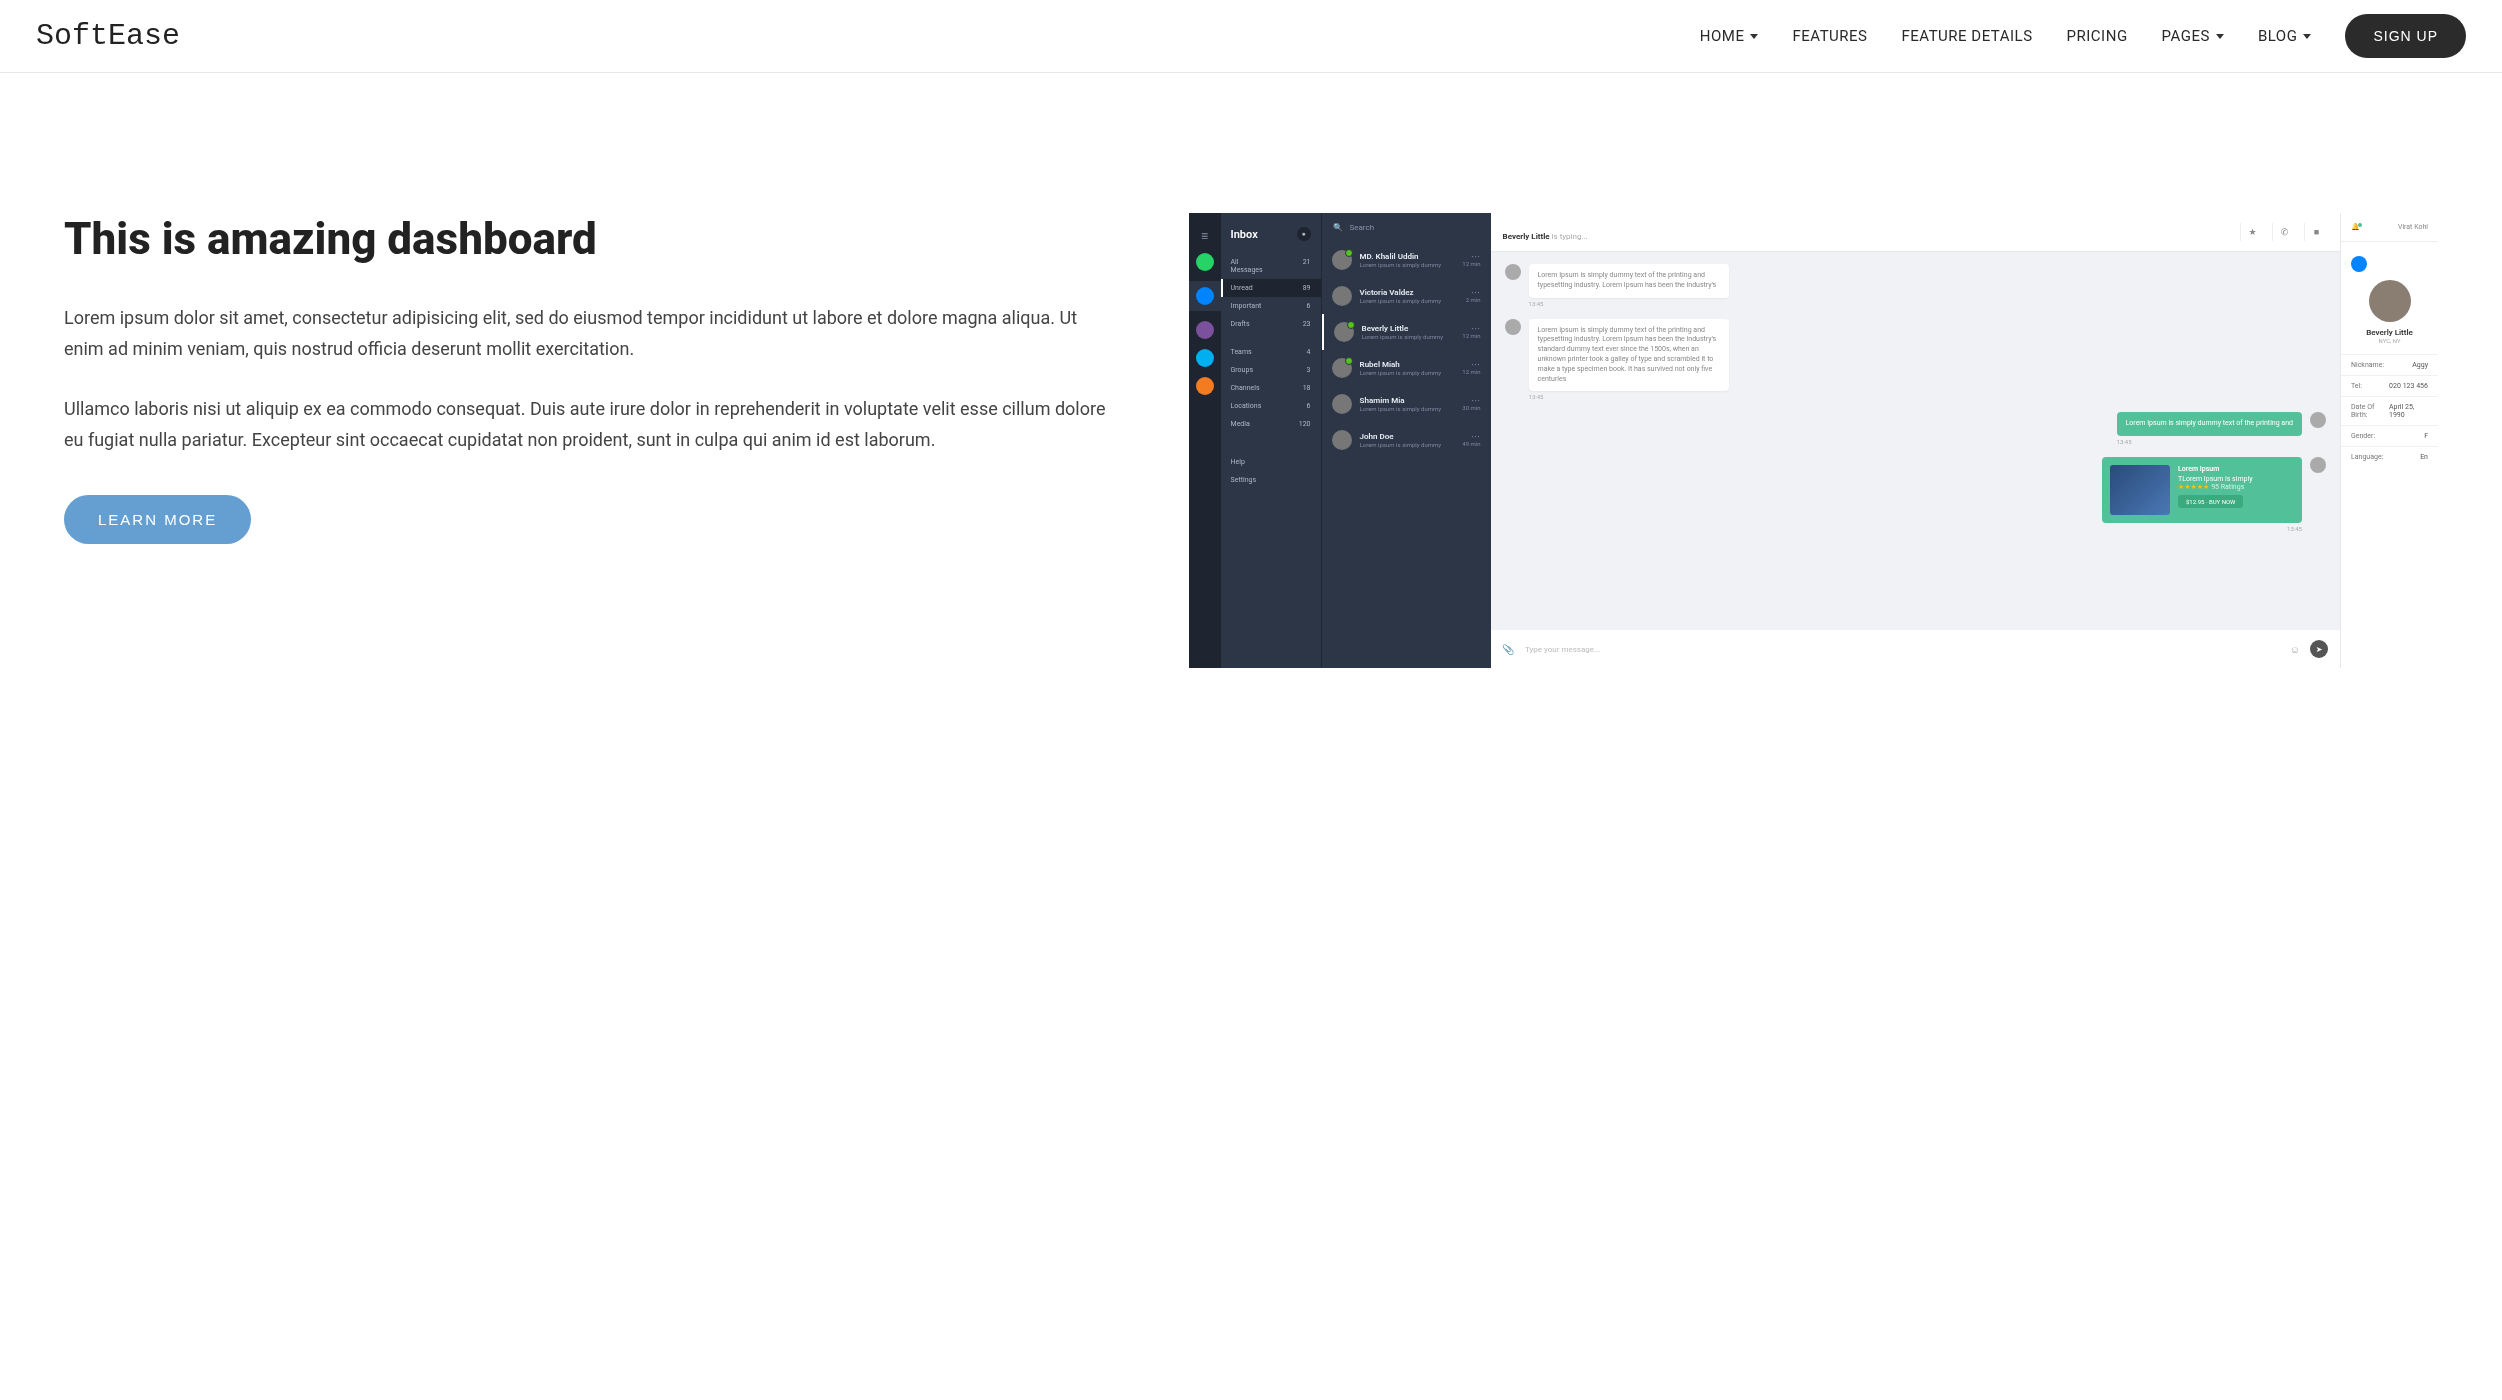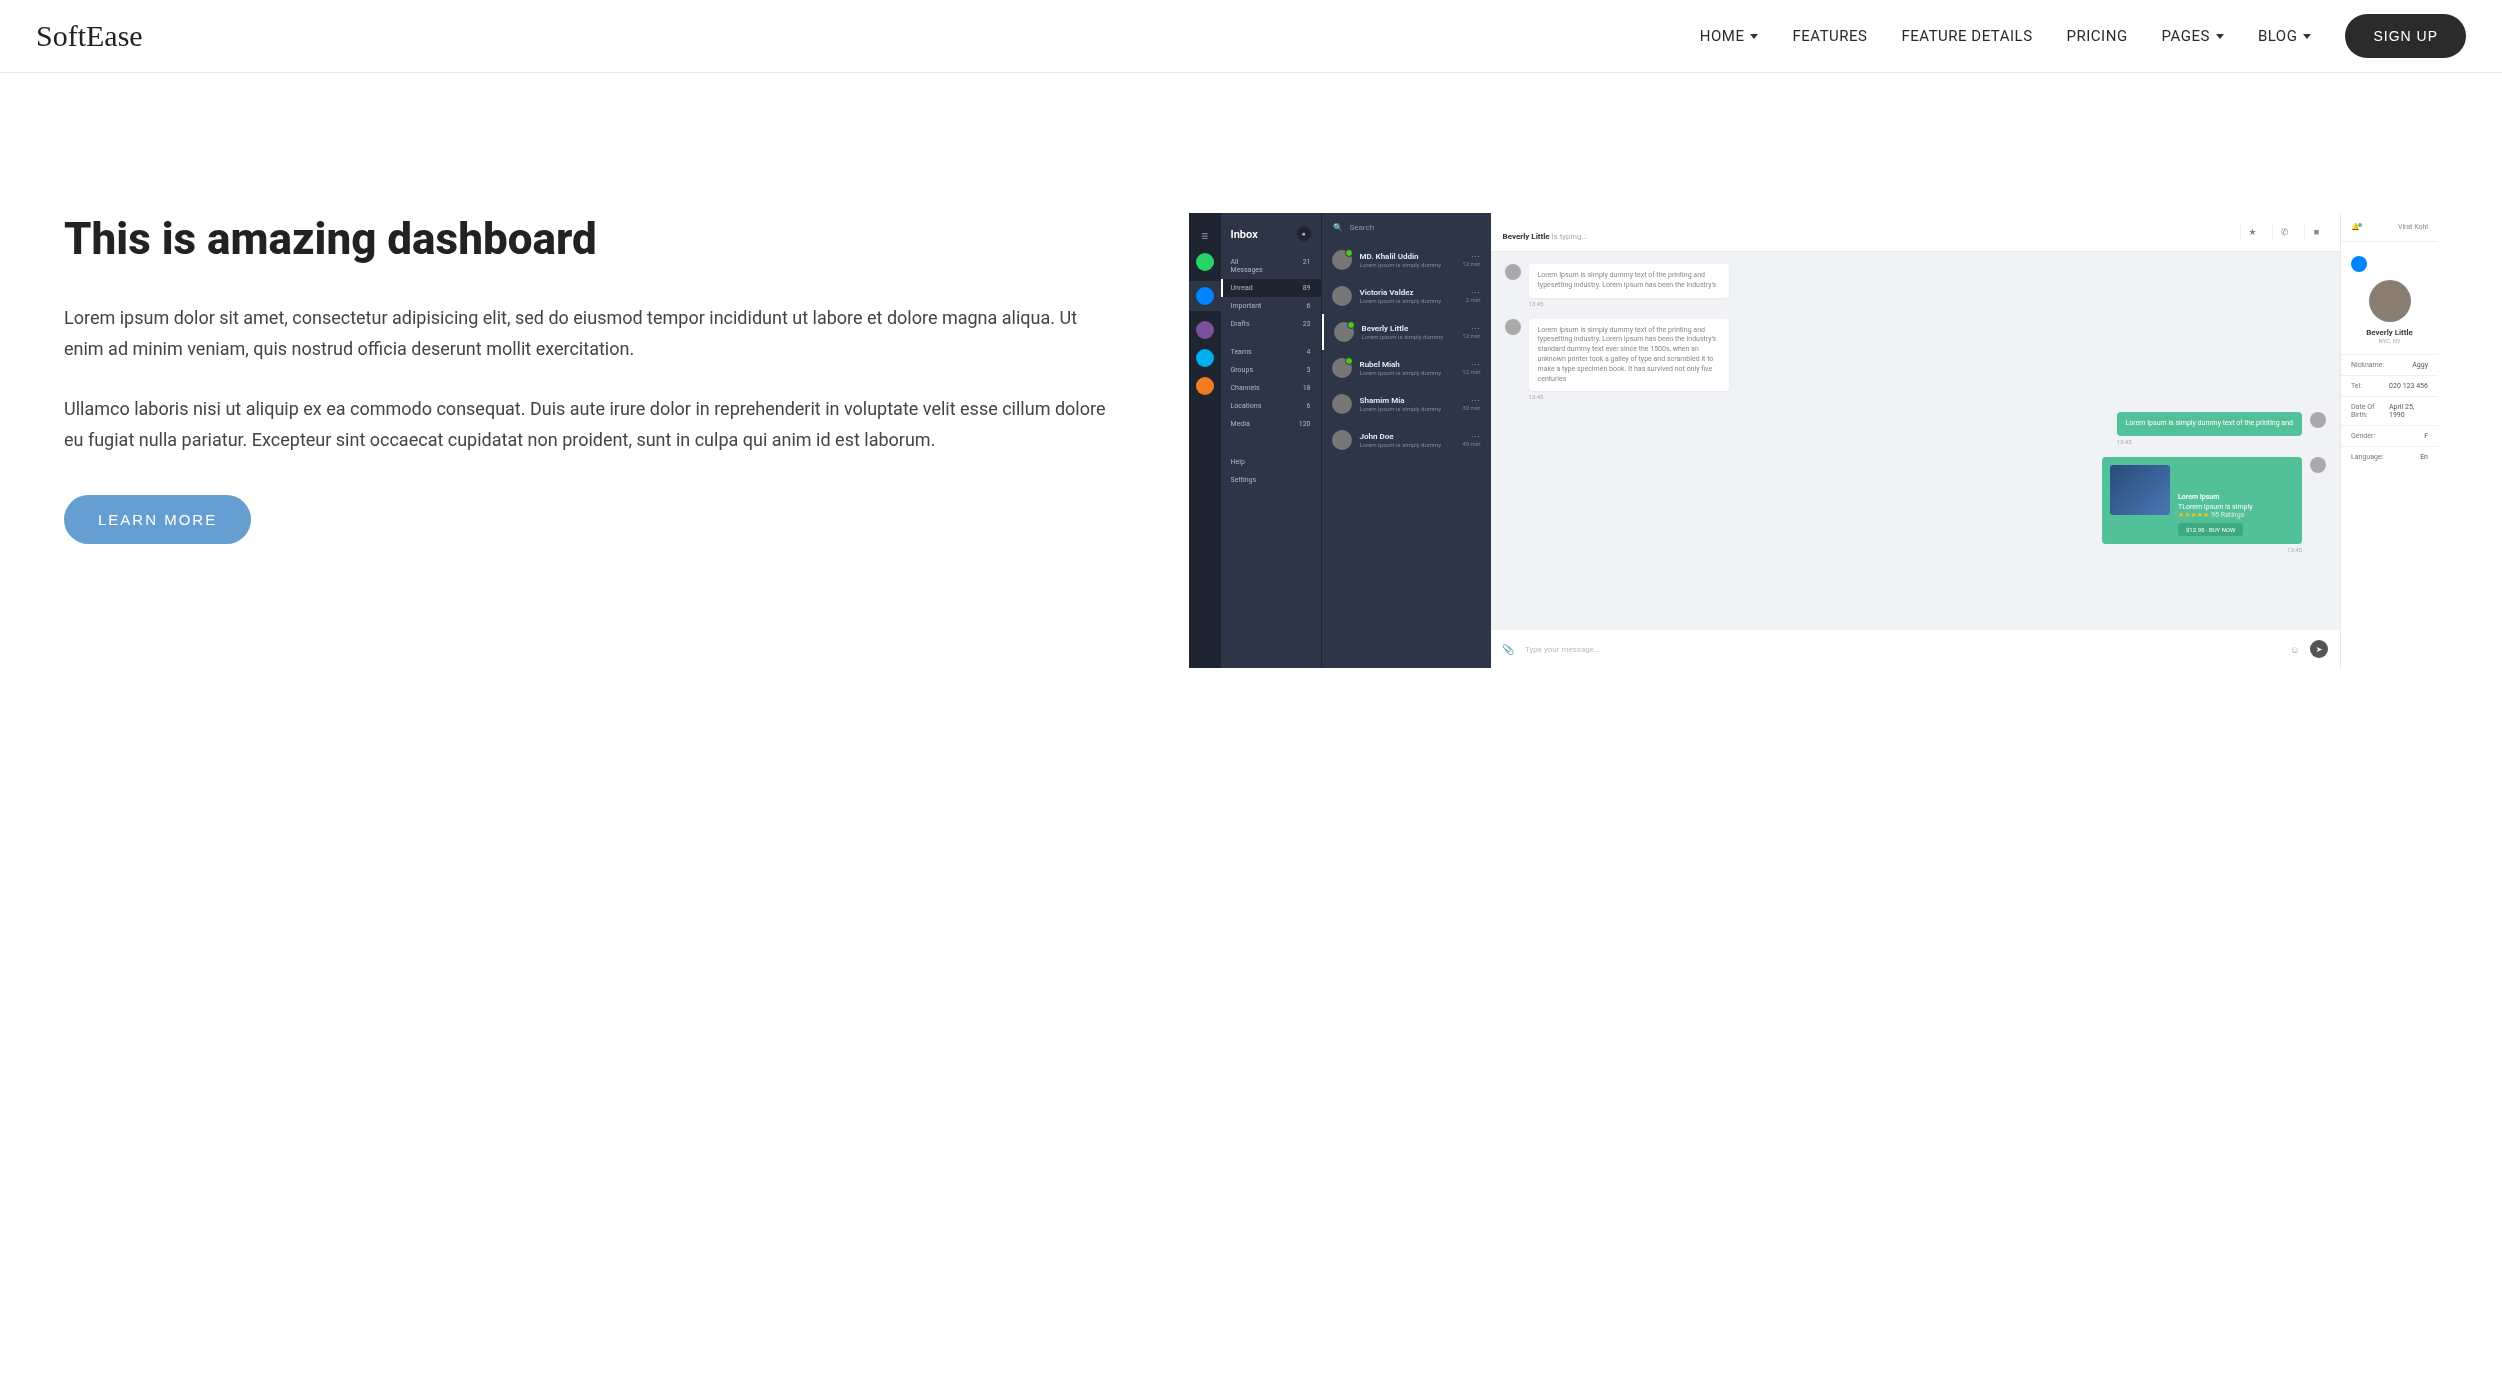--- a/index.html
+++ b/index.html
@@ -1,20 +1,20 @@
 <!DOCTYPE html>
 <html><head>
 <meta charset="utf-8">
 <style>
 * { margin: 0; padding: 0; box-sizing: border-box; }
 body { font-family: -apple-system, BlinkMacSystemFont, 'Segoe UI', Roboto, sans-serif; background: #fff; color: #333; }
 
 
 .nav { display: flex; align-items: center; justify-content: space-between; height: 73px; padding: 0 36px; border-bottom: 1px solid #e8e8e8; }
-.logo { font-family: Liberation Serif, serif; font-size: 30px; color: #222; }
+.logo { font-family: Liberation Mono, monospace; font-size: 30px; color: #222; }
 .nav-right { display: flex; align-items: center; gap: 34px; }
 .nav-link { font-size: 15px; letter-spacing: .5px; color: #2a2a2a; cursor: pointer; display: flex; align-items: center; gap: 6px; justify-content: flex-end; }
 .caret { width: 0; height: 0; border-left: 4px solid transparent; border-right: 4px solid transparent; border-top: 5px solid #333; display: inline-block; }
 .signup-btn { background: #2b2b2b; color: #fff; border: none; border-radius: 24px; padding: 14px 28px; font-size: 14px; letter-spacing: 1px; cursor: pointer; }
 
 
 .hero { display: flex; gap: 80px; padding: 140px 64px 120px; align-items: flex-start; }
 .hero-text { flex: 0 0 44%; }
 .hero-title { font-size: 44px; font-weight: 800; color: #222; margin-bottom: 38px; }
 .hero-p { font-size: 18px; line-height: 1.7; color: #444; margin-bottom: 30px; }
@@ -62,21 +62,21 @@
 .msg-row { display:flex; gap:8px; margin-bottom:12px; }
 .msg-row.right { flex-direction:row-reverse; }
 .mini-av { width:16px; height:16px; border-radius:50%; background:#aaa; flex-shrink:0; }
 .bubble { padding:7px 9px; border-radius:4px; font-size:7px; line-height:1.4; max-width:200px; }
 .bubble.white { background:#fff; color:#888; box-shadow:0 1px 2px rgba(0,0,0,.05); }
 .bubble.green { background:#52c098; color:#fff; }
 .time-stamp { font-size:6px; color:#aaa; margin-top:2px; }
 
 .card-bubble { background:#52c098; border-radius:4px; display:flex; gap:8px; padding:8px; width:200px; }
 .card-img { width:60px; height:50px; background:linear-gradient(135deg,#2a4a7a,#4a78b5); border-radius:3px; }
-.card-info { font-size:7px; color:#fff;margin-top:28px; }
+.card-info { font-size:7px; color:#fff; }
 .card-title { font-weight:600; margin-bottom:2px; }
 .stars { color:#ffc107; font-size:7px; }
 .rating-txt { color:#d8f0e6; }
 .buy-btn { background:#3da97f; color:#fff; padding:3px 8px; border-radius:3px; display:inline-block; margin-top:4px; font-size:6px; }
 
 .chat-input { background:#fff; display:flex; align-items:center; padding:10px 12px; gap:10px; }
 .ci-icon { color:#aaa; font-size:10px; }
 .ci-text { flex:1; color:#bbb; font-size:8px; }
 .ci-send { width:18px; height:18px; border-radius:50%; background:#555; color:#fff; display:flex; align-items:center; justify-content:center; font-size:8px; }
 

